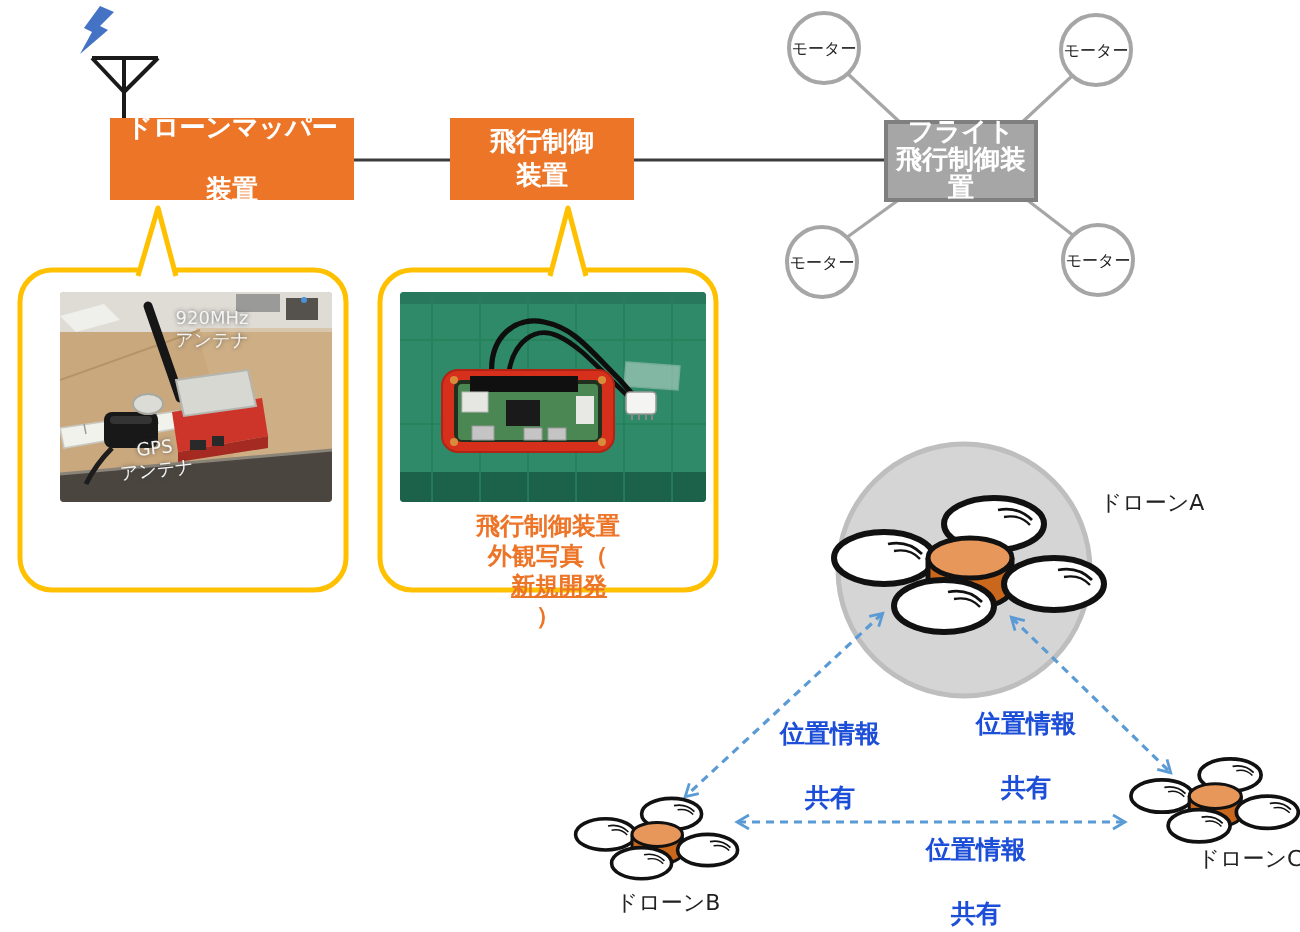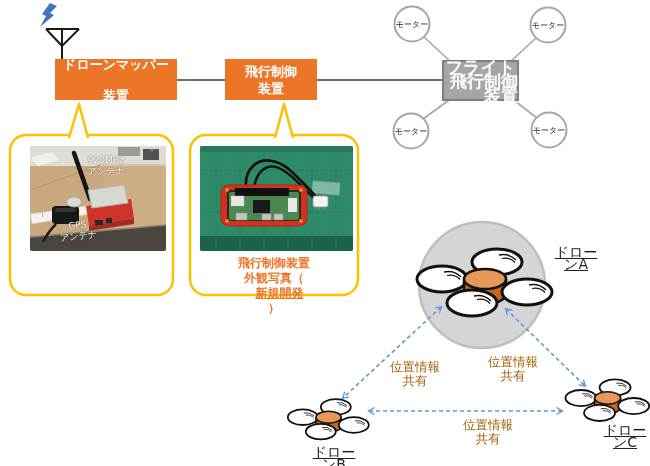--- a/index.html
+++ b/index.html
@@ -4,27 +4,27 @@
 <style>
   html,body{margin:0;padding:0;background:#fff;}
   #canvas{
     position:relative;width:650px;height:466px;background:#ffffff;overflow:hidden;
     font-family:"DejaVu Sans","Liberation Sans",sans-serif;
   }
   #gfx{position:absolute;left:0;top:0;width:650px;height:466px;}
   .lbl{position:absolute;display:flex;flex-direction:column;align-items:center;justify-content:center;text-align:center;pointer-events:none;}
   .lbl span{display:block;}
   .boxlbl{color:#ffffff;font-weight:bold;font-size:13px;line-height:17px;}
-  .fclbl{color:#ffffff;font-weight:bold;font-size:17px;line-height:14px;text-align:right;}
+  .fclbl{color:#ffffff;font-weight:bold;font-size:13px;line-height:14px;}
   .motorlbl{color:#222222;font-size:8px;line-height:9px;}
   .caption{color:#ED7527;font-weight:bold;font-size:12px;line-height:15px;}
   .caption .u{text-decoration:underline;margin-left:11px;}
   .photo-ann{color:#f5f5f5;font-size:9px;line-height:11px;font-weight:500;text-shadow:0 0 2px rgba(60,60,60,.8);}
-  .dronelbl{color:#222222;font-size:14px;line-height:12px;text-decoration:underline;}
-  .sharelbl{color:#a16207;font-weight:normal;font-size:12.5px;line-height:14px;}
+  .dronelbl{color:#222222;font-size:11px;line-height:12px;}
+  .sharelbl{color:#1d4ed8;font-weight:bold;font-size:12.5px;line-height:14px;gap:18px;}
   .caption-line2{display:block;}
 </style>
 </head>
 <body>
 
 <div id="canvas">
 
 <svg id="gfx" viewBox="0 0 650 466" xmlns="http://www.w3.org/2000/svg">
   <defs>
     <marker id="ah" markerWidth="9" markerHeight="9" refX="6.5" refY="4" orient="auto-start-reverse" markerUnits="userSpaceOnUse">

